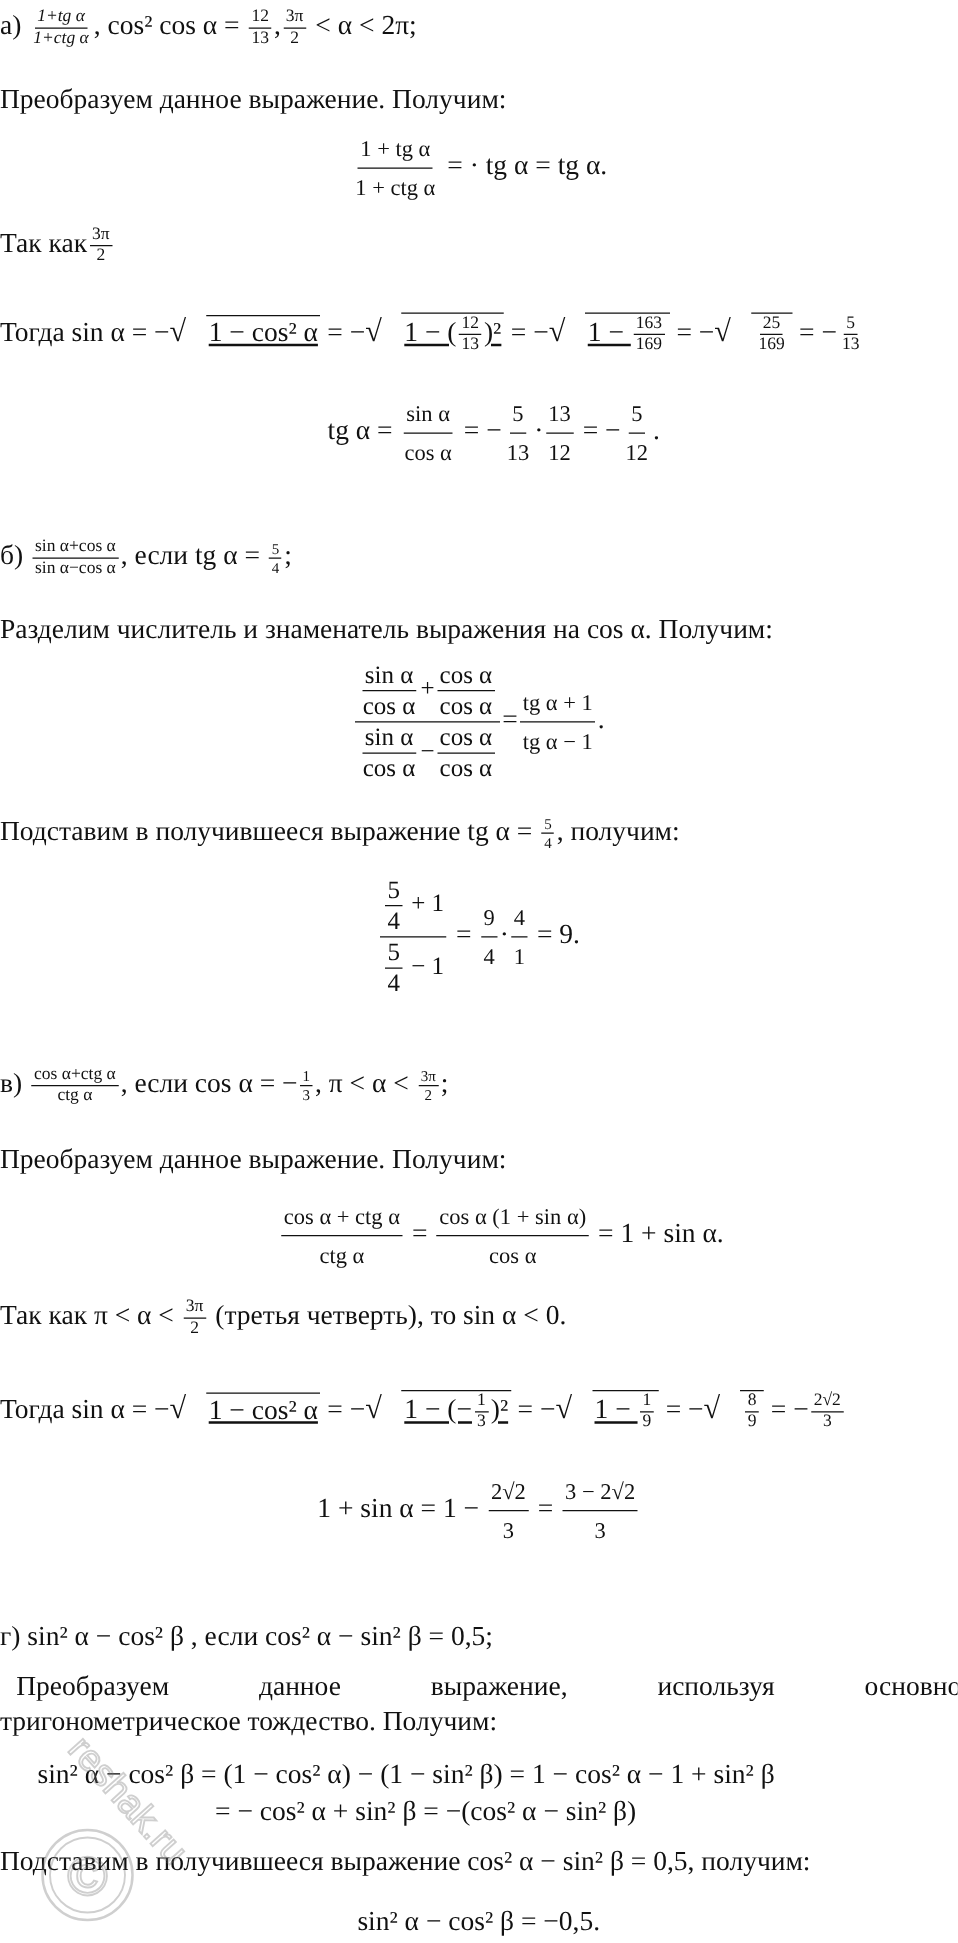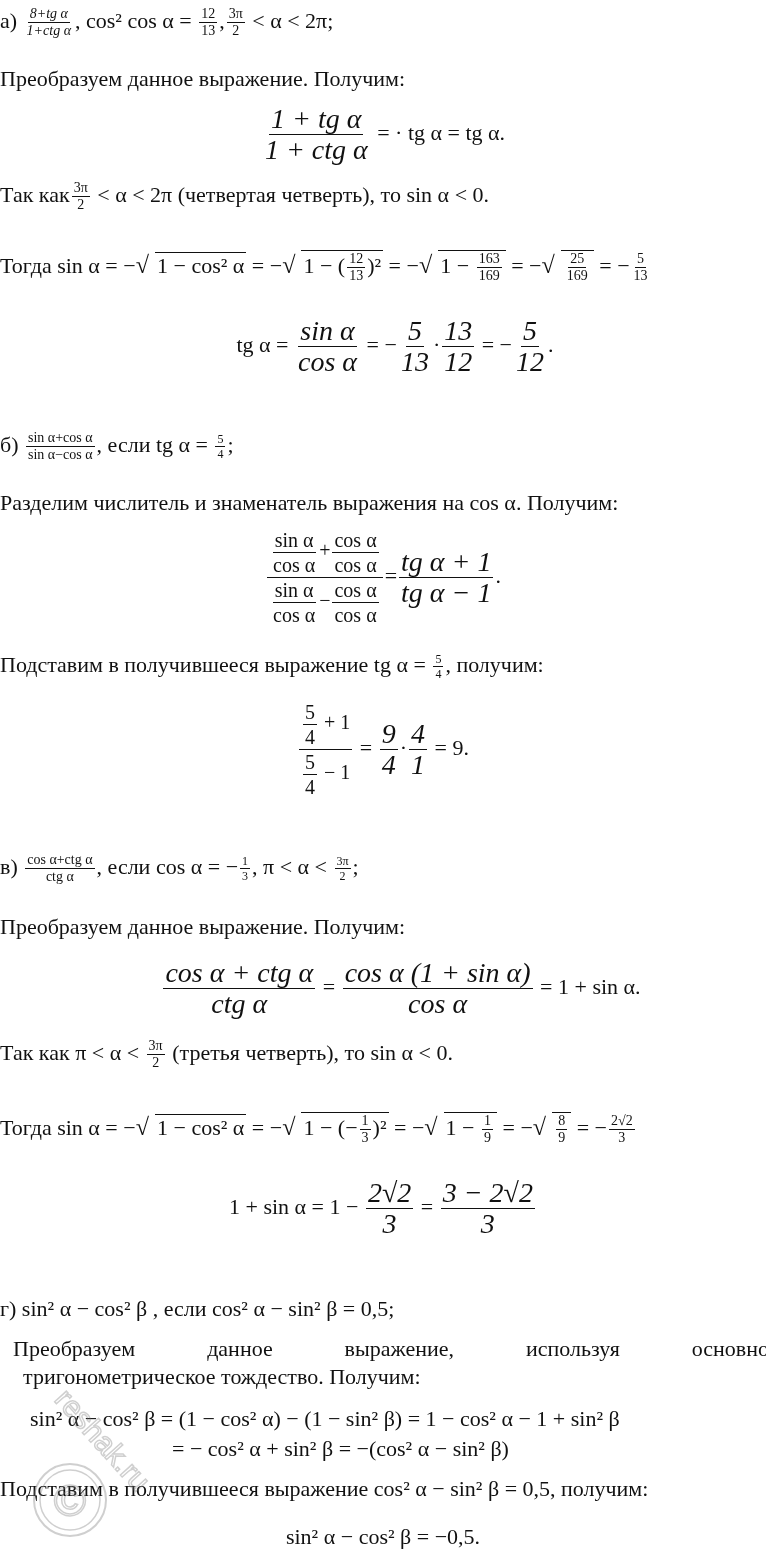--- a/index.html
+++ b/index.html
@@ -5,33 +5,33 @@
   html, body { margin:0; padding:0; background:#ffffff; }
   body { width:766px; height:1554px; position:relative; overflow:hidden;
          font-family:"Liberation Serif","DejaVu Serif",serif; color:#111; }
   .line { position:absolute; left:0; white-space:nowrap; font-size:22px; line-height:26px; }
   .center { left:0; right:0; text-align:center; }
   .m { font-style:italic; }
   .frac { display:inline-flex; flex-direction:column; align-items:center; vertical-align:middle; margin:0 2px; }
   .frac > span { display:block; padding:0 2px; }
   .frac > .num { border-bottom:1.5px solid #111; }
   .frac.sm { font-size:14px; line-height:16px; }
-  .frac.md { font-size:28px; line-height:30px;font-style:italic; }
+  .frac.md { font-size:18px; line-height:30px; }
   .frac.xs { font-size:12px; line-height:14px; }
-  .sqrt { display:inline-block; border-top:1.5px solid #111; padding:0 2px; margin-left:6px; }
+  .sqrt { display:inline-block; border-top:1.5px solid #111; padding:0 2px; margin-left:16px;text-decoration:underline; }
   .rad { font-size:1.1em; }
   .watermark { position:absolute; left:20px; top:1370px; width:160px; height:180px; pointer-events:none; opacity:0.35; }
 </style>
 </head>
 <body>
 
 <div class="line" style="top:6px;">
   <span>а)</span>
   <span class="frac sm m">
-      <span class="num">8+tg α</span>
+      <span class="num">1+tg α</span>
       <span>1+ctg α</span>
     </span><span>, cos²  cos α = </span><span class="frac sm">
       <span class="num">12</span>
       <span>13</span>
     </span>,<span class="frac sm">
       <span class="num">3π</span>
       <span>2</span>
     </span><span> &lt; α &lt; 2π;</span>
 </div>
 
@@ -41,21 +41,21 @@
   <span class="frac md">
       <span class="num">1 + tg α</span>
       <span>1 + ctg α</span>
     </span> = <span> · tg α = tg α.</span>
 </div>
 
 <div class="line" style="top:180px;">
   <span>Так как</span><span class="frac sm">
       <span class="num">3π</span>
       <span>2</span>
-    </span><span> &lt; α &lt; 2π (четвертая четверть), то sin α &lt; 0.</span>
+    </span>
 </div>
 
 <div class="line" style="top:250px;">
   <span>Тогда sin α = −</span><span class="rad">√</span><span class="sqrt">1 − cos² α</span><span> = −</span><span class="rad">√</span><span class="sqrt"><span>1 − (</span><span class="frac sm">
         <span class="num">12</span>
         <span>13</span>
       </span><span>)²</span></span><span> = −</span><span class="rad">√</span><span class="sqrt"><span>1 − </span><span class="frac sm">
         <span class="num">163</span>
         <span>169</span>
       </span></span><span> = −</span><span class="rad">√</span><span class="sqrt"><span class="frac sm">
@@ -207,21 +207,21 @@
   <span>г)</span><span> sin² α − cos² β , если  cos² α − sin² β = 0,5;</span>
 </div>
 
 <div style="position:absolute;top:1336px;left:0;width:766px;display:flex;justify-content:space-between;font-size:22px;line-height:26px;padding-left:13px;">
   <span>Преобразуем</span>
   <span>данное</span>
   <span>выражение,</span>
   <span>используя</span>
   <span>основное</span>
 </div>
-<div class="line" style="top:1364px;margin-left:23px;">тригонометрическое тождество. Получим:</div>
+<div class="line" style="top:1364px;">тригонометрическое тождество. Получим:</div>
 
 <div class="line" style="top:1406px;left:30px;">sin² α − cos² β = (1 − cos² α) − (1 − sin² β) = 1 − cos² α − 1 + sin² β</div>
 <div class="line" style="top:1436px;left:172px;">= − cos² α + sin² β = −(cos² α − sin² β)</div>
 
 <div class="line" style="top:1476px;">Подставим в получившееся выражение cos² α − sin² β = 0,5, получим:</div>
 
 <div class="line center" style="top:1524px;">sin² α − cos² β = −0,5.</div>
 
 <div class="watermark">
   <svg width="160" height="180" viewBox="0 0 160 180">

